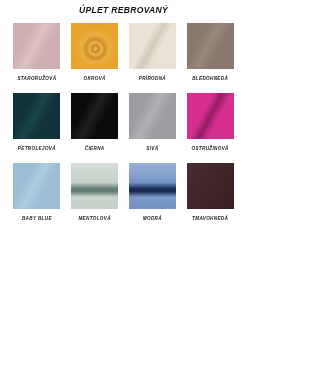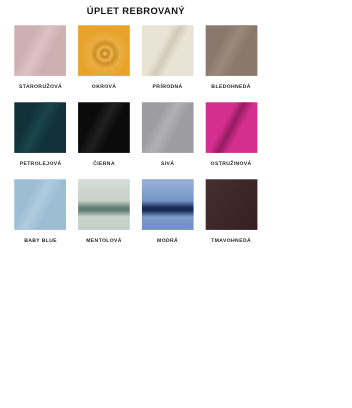--- a/index.html
+++ b/index.html
@@ -13,20 +13,21 @@
     font-family: "Liberation Sans", sans-serif;
     overflow: hidden;
     position: relative;
   }
   .page {
     width: 247px;
     height: 371px;
     background: #ffffff;
     position: relative;
     box-sizing: border-box;
+    font-style: italic;
   }
   .page-title {
     text-align: center;
     font-size: 8.5px;
     font-weight: bold;
     letter-spacing: 0.35px;
     color: #111111;
     padding-top: 5px;
     margin: 0 0 7px 0;
     line-height: 11px;

